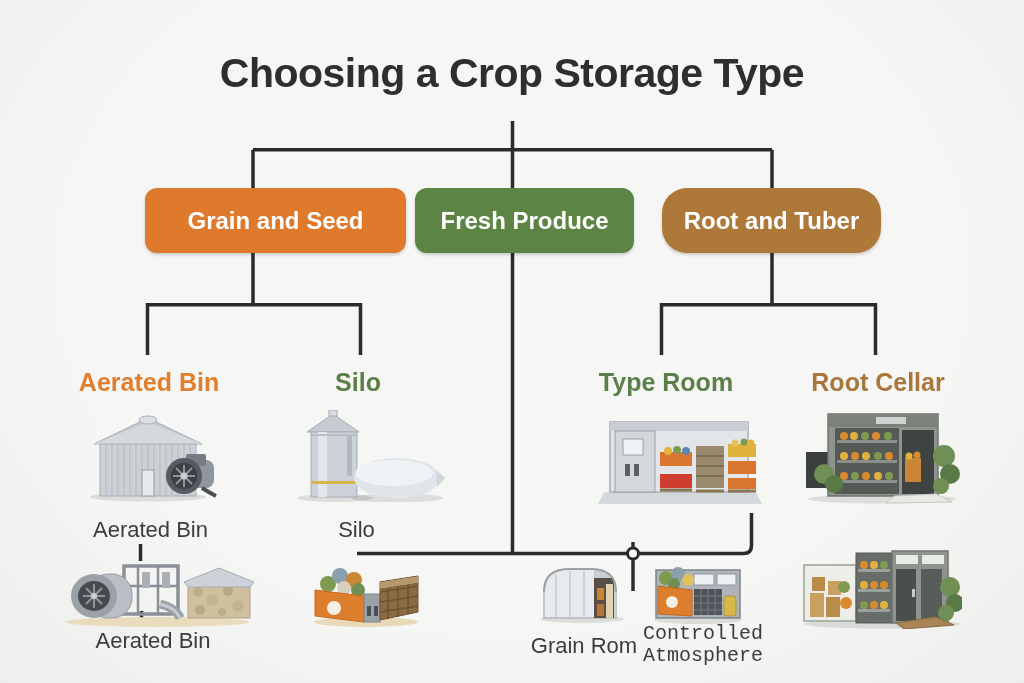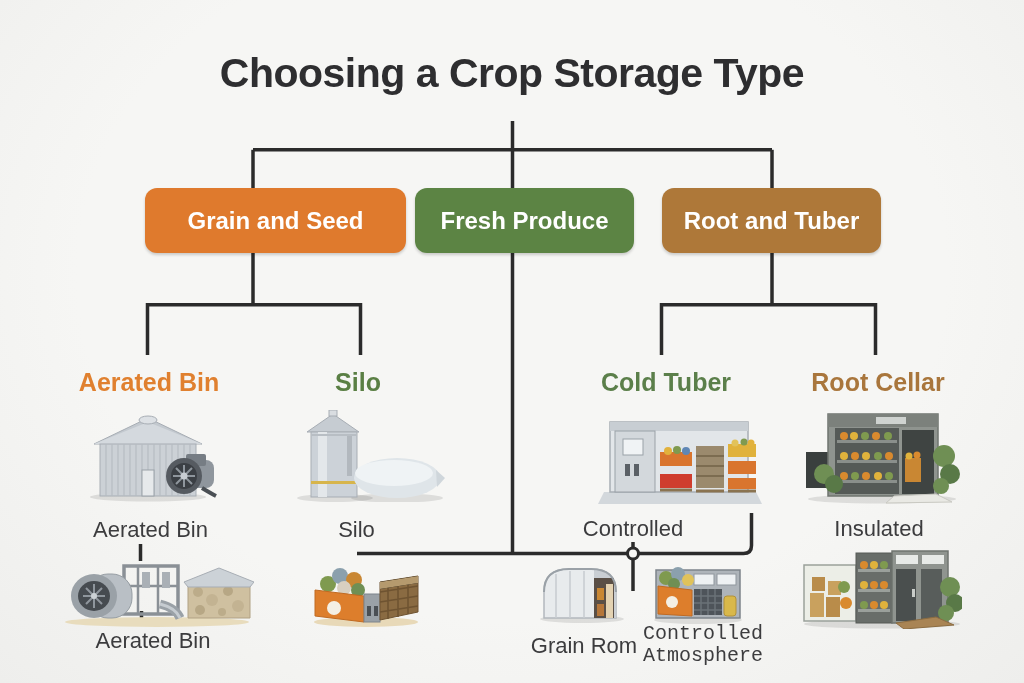--- a/index.html
+++ b/index.html
@@ -72,27 +72,27 @@
     </g>
     <circle cx="633" cy="553.5" r="5.5" fill="#f6f6f4" stroke="#2b2b2b" stroke-width="3"></circle>
   </svg>
 
   <div class="cat-box box-grain" style="background-color: rgb(223, 122, 45);">
     <span>Grain and Seed</span>
   </div>
   <div class="cat-box box-fresh" style="background-color: rgb(92, 132, 68);">
     <span>Fresh Produce</span>
   </div>
-  <div class="cat-box box-root" style="background-color: rgb(174, 120, 57);">
+  <div class="cat-box box-root" style="background-color: rgb(174, 120, 57); border-radius: 25px;">
     <span>Root and Tuber</span>
   </div>
 
   <div class="type-heading th-aerated" style="color: rgb(224, 128, 47);">Aerated Bin</div>
   <div class="type-heading th-silo" style="color: rgb(90, 127, 68);">Silo</div>
-  <div class="type-heading th-coldroom" style="color: rgb(91, 127, 74);">Cold Tuber</div>
+  <div class="type-heading th-coldroom" style="color: rgb(91, 127, 74);">Type Room</div>
   <div class="type-heading th-rootcellar" style="color: rgb(169, 118, 60);">Root Cellar</div>
 
   <svg class="illus il-bin" width="132" height="92" viewBox="0 0 132 92">
     <ellipse cx="62" cy="87" rx="58" ry="4.5" fill="rgba(0,0,0,0.10)"></ellipse>
     <polygon points="8,34 62,8 116,34" fill="#c3c9cf" stroke="#a7adb4" stroke-width="1"></polygon>
     <polygon points="8,34 62,12 116,34" fill="#d4d9de"></polygon>
     <ellipse cx="62" cy="10" rx="9" ry="4" fill="#dde1e5" stroke="#a7adb4"></ellipse>
     <rect x="14" y="34" width="96" height="52" fill="#ccd1d6" stroke="#a7adb4" stroke-width="1"></rect>
     <path d="M20 34V86 M26 34V86 M32 34V86 M38 34V86 M44 34V86 M50 34V86 M56 34V86 M62 34V86 M68 34V86 M74 34V86 M80 34V86 M86 34V86 M92 34V86 M98 34V86 M104 34V86" stroke="#b6bcc2" stroke-width="1.2"></path>
     <rect x="56" y="60" width="12" height="26" fill="#e6e9eb" stroke="#9aa1a8"></rect>
@@ -180,22 +180,20 @@
     <circle cx="26" cy="66" r="10" fill="#6f8f54"></circle>
       <circle cx="36" cy="76" r="9" fill="#597947"></circle>
     <circle cx="146" cy="48" r="11" fill="#6f8f54"></circle>
       <circle cx="152" cy="66" r="10" fill="#597947"></circle>
       <circle cx="143" cy="78" r="8" fill="#6f8f54"></circle>
     <polygon points="96,88 138,86 154,94 88,95" fill="#e9e9e4" stroke="#c9c9c2"></polygon>
   </svg>
 
   <div class="caption cap-aerated">Aerated Bin</div>
   <div class="caption cap-silo">Silo</div>
-  <div class="caption cap-controlled">Controlled</div>
-  <div class="caption cap-insulated">Insulated</div>
 
   <svg class="illus il-fanpile" width="192" height="68" viewBox="0 0 192 68">
     <ellipse cx="95" cy="62" rx="92" ry="5" fill="#e8dcbd"></ellipse>
     <rect x="62" y="6" width="54" height="48" fill="none" stroke="#8a9096" stroke-width="3.5"></rect>
     <path d="M76 6 V54 M96 6 V54 M62 26 H116" stroke="#8a9096" stroke-width="2.5"></path>
     <rect x="80" y="12" width="8" height="16" fill="#aab0b6"></rect>
     <rect x="100" y="12" width="8" height="16" fill="#aab0b6"></rect>
     <rect x="26" y="14" width="44" height="44" rx="20" fill="#b9bfc5" stroke="#969da3"></rect>
     <ellipse cx="32" cy="36" rx="23" ry="22" fill="#9aa1a7"></ellipse>
     <ellipse cx="32" cy="36" rx="16" ry="15" fill="#464b50"></ellipse>

